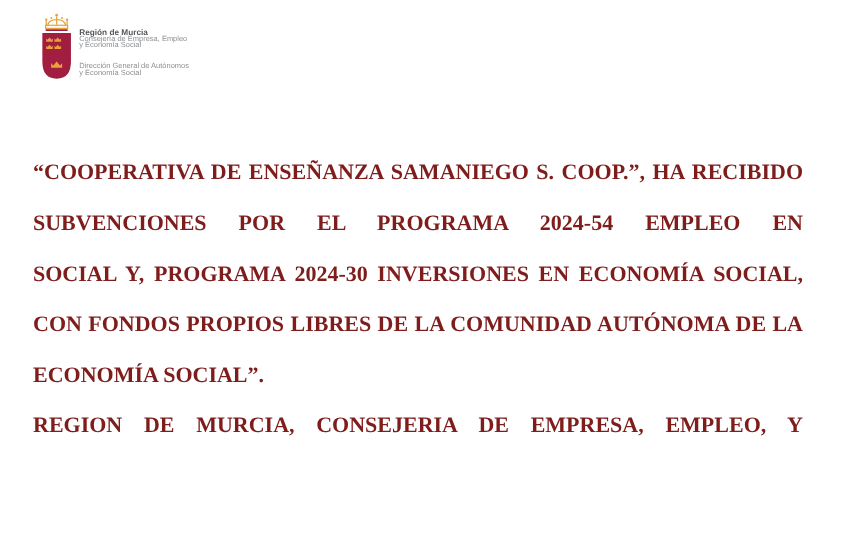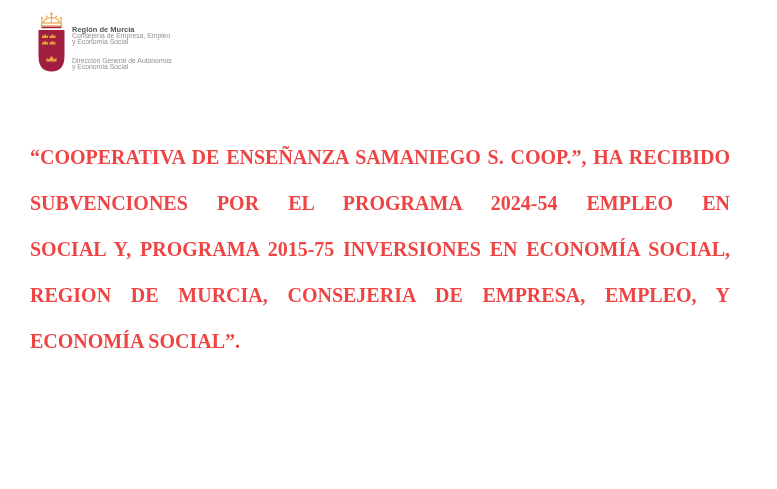--- a/index.html
+++ b/index.html
@@ -104,21 +104,22 @@
       <div class="org-name">Región de Murcia</div>
       <div class="org-line">Consejería de Empresa, Empleo</div>
       <div class="org-line">y Economía Social</div>
       <div class="dir-block">
         <div class="org-line">Dirección General de Autónomos</div>
         <div class="org-line">y Economía Social</div>
       </div>
     </div>
   </div>
 
-  <div class="para" style="color: #ef4444;">
+  <div class="para" style="color: #7f1d1d;">
     <div class="line">“COOPERATIVA DE ENSEÑANZA SAMANIEGO S. COOP.”, HA RECIBIDO</div>
     <div class="line">SUBVENCIONES POR EL PROGRAMA 2024-54 EMPLEO EN</div>
-    <div class="line">SOCIAL Y, PROGRAMA 2015-75 INVERSIONES EN ECONOMÍA SOCIAL,</div>
+    <div class="line">SOCIAL Y, PROGRAMA 2024-30 INVERSIONES EN ECONOMÍA SOCIAL,</div>
+    <div class="line">CON FONDOS PROPIOS LIBRES DE LA COMUNIDAD AUTÓNOMA DE LA</div>
+    <div class="line last">ECONOMÍA SOCIAL”.</div>
     <div class="line">REGION DE MURCIA, CONSEJERIA DE EMPRESA, EMPLEO, Y</div>
-    <div class="line last">ECONOMÍA SOCIAL”.</div>
   </div>
 
 </div>
 
 </body></html>

